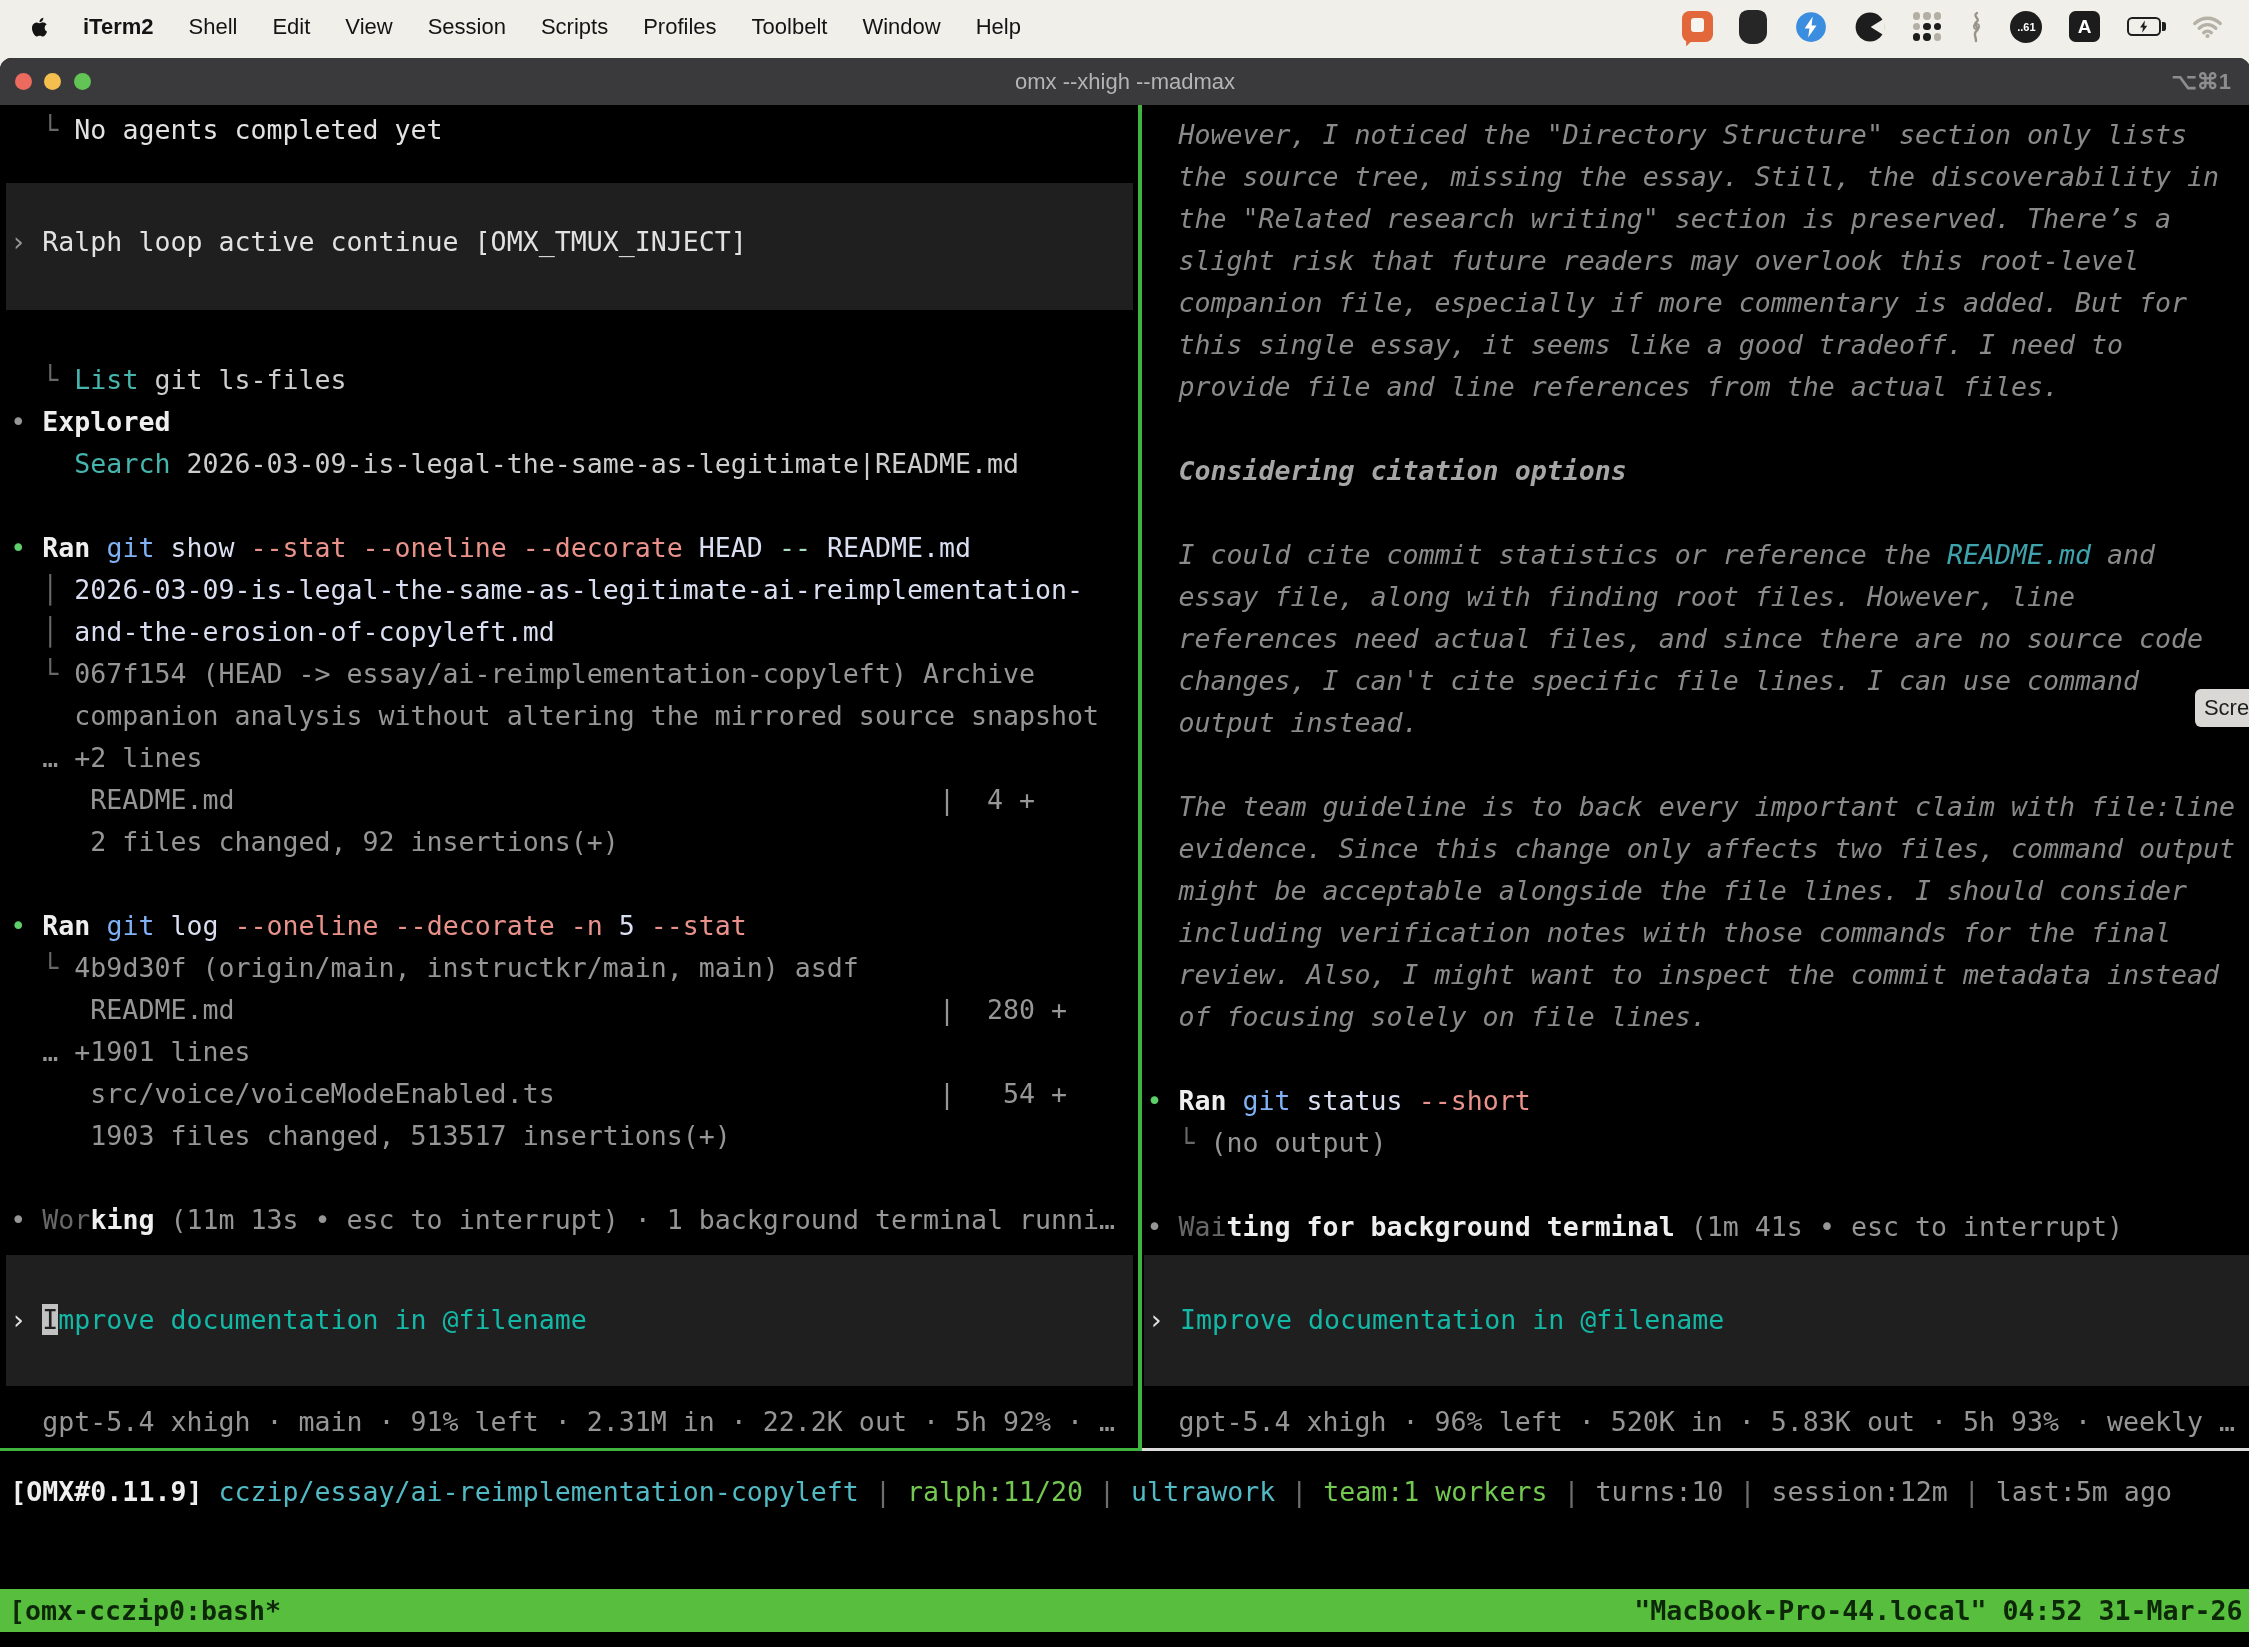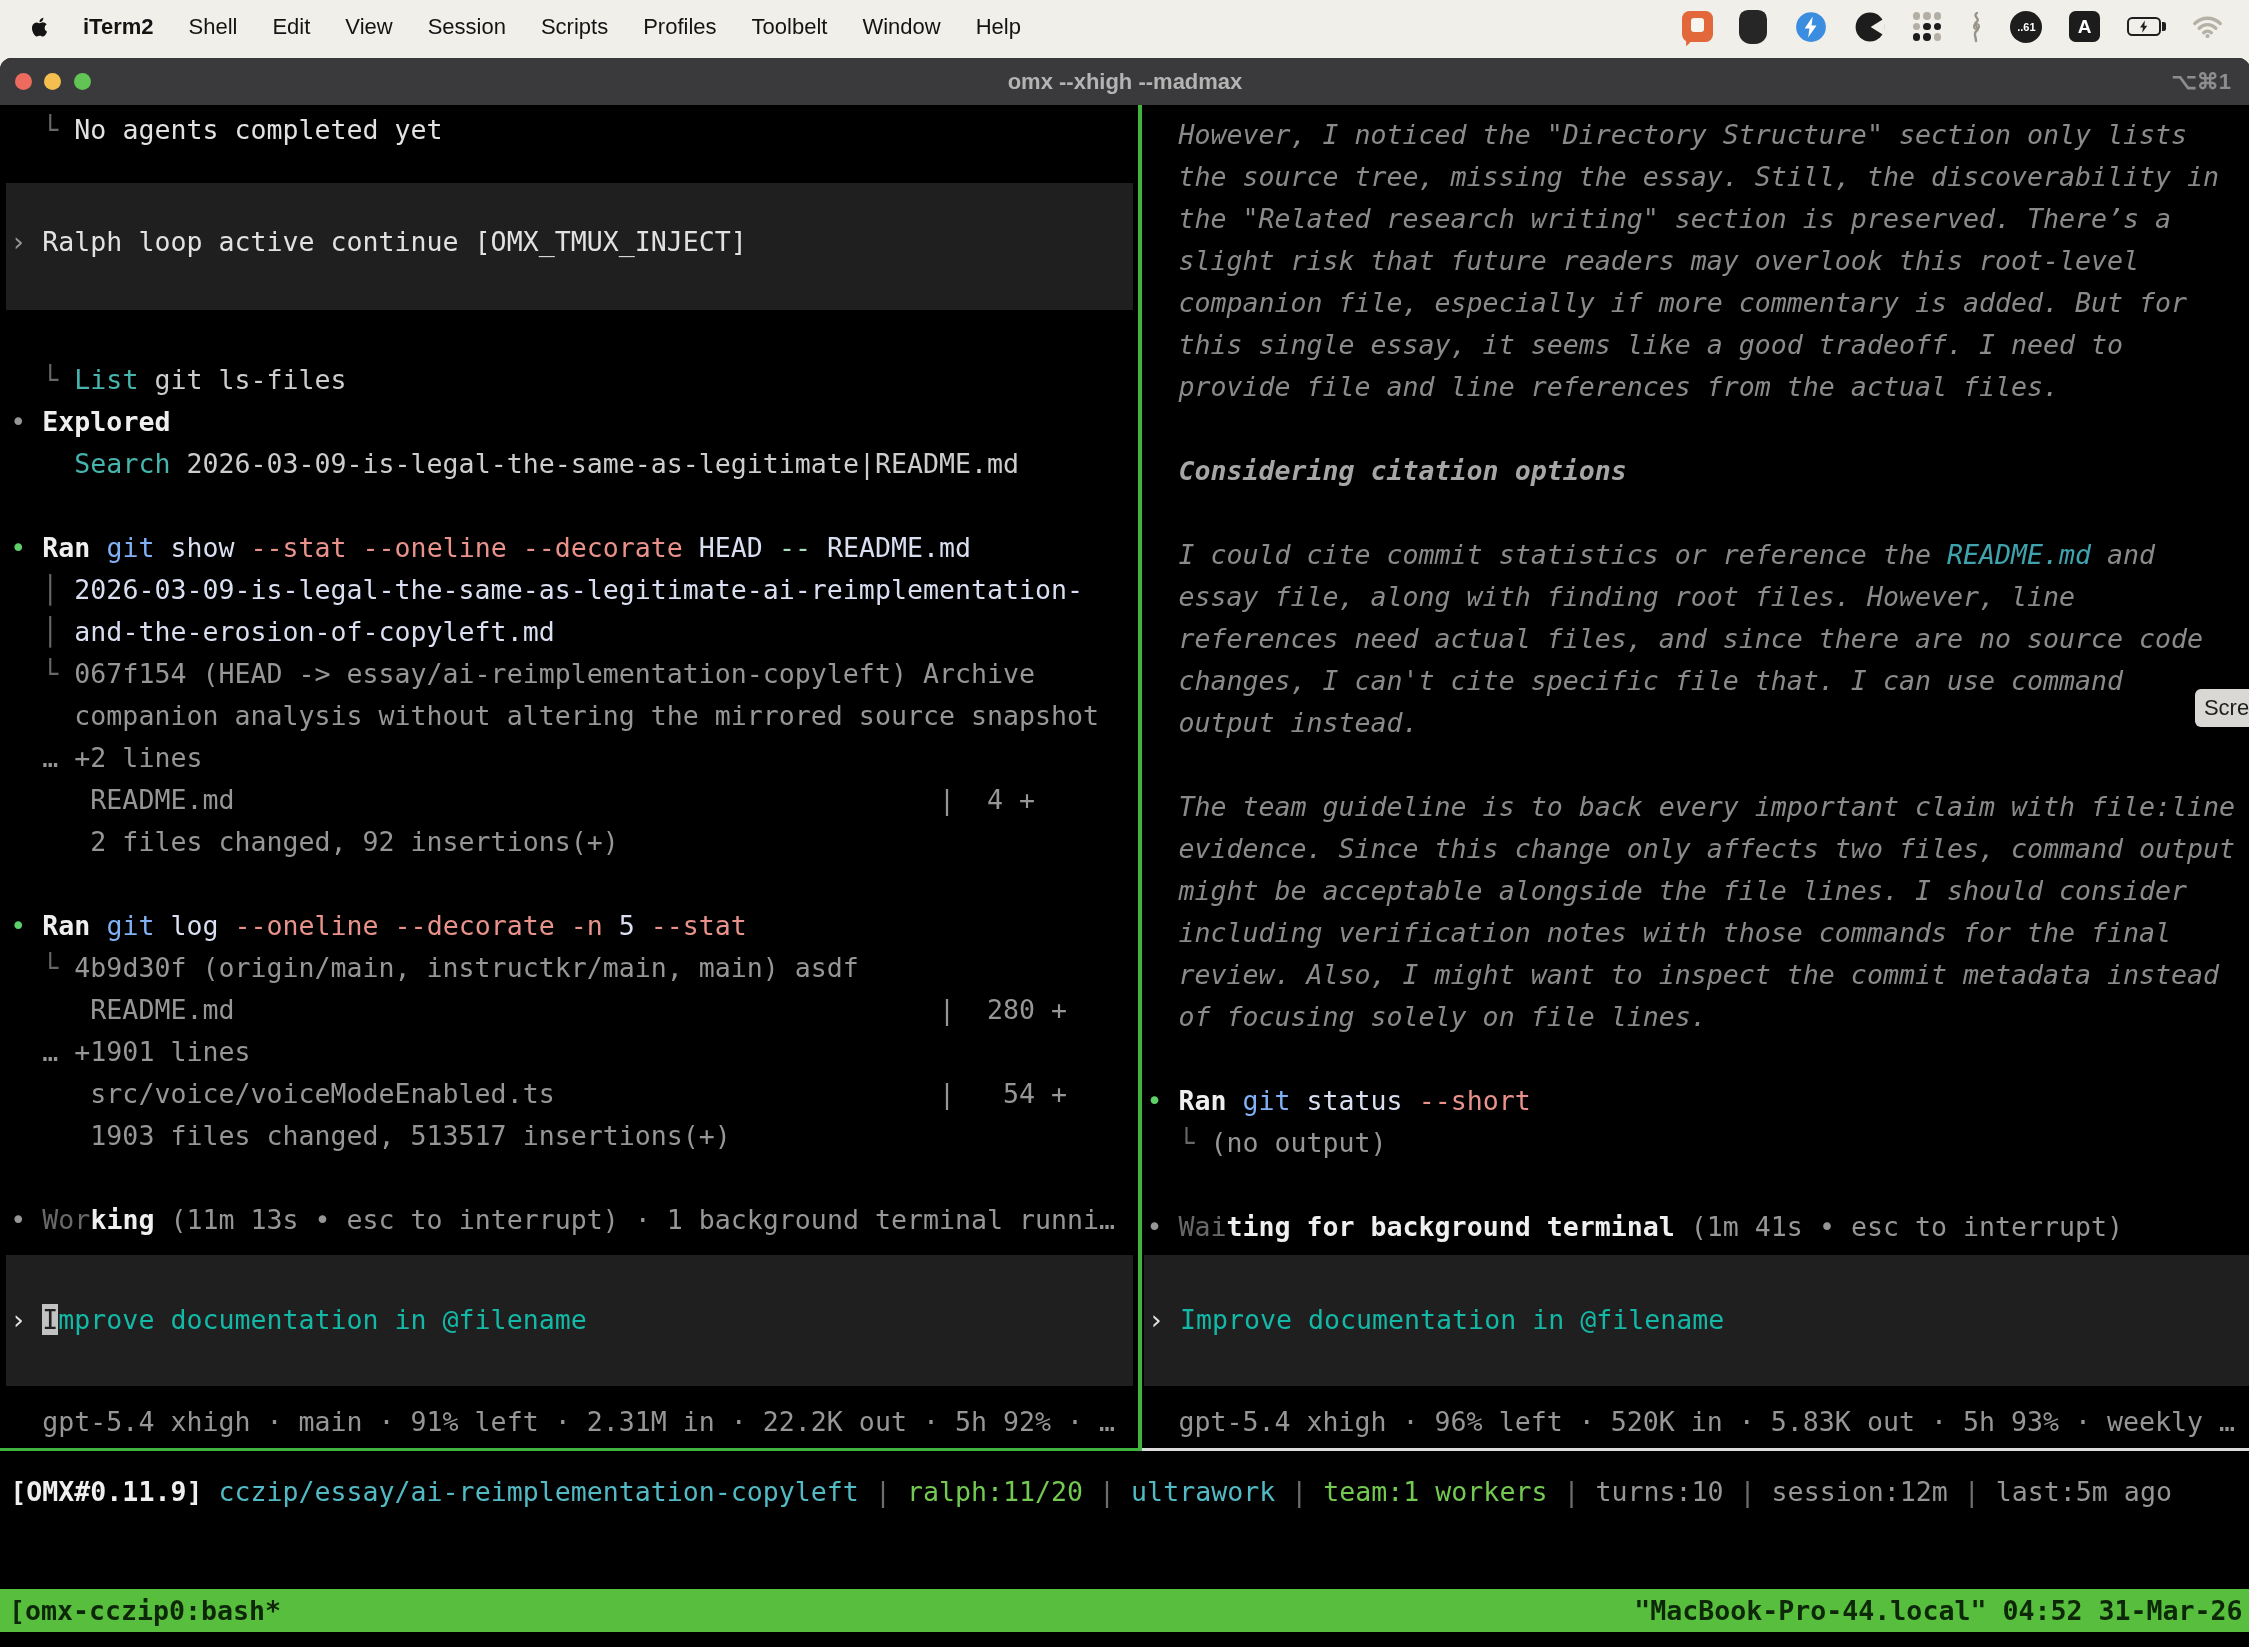--- a/index.html
+++ b/index.html
@@ -38,21 +38,21 @@
 
   
   .window { position:absolute; left:0; top:58px; width:2250px; height:1590px; background:#000;
             border-radius:11.8px 11.8px 0 0; }
   .titlebar { position:absolute; left:0; top:0; width:100%; height:47px; background:#3a3a3c;
               border-radius:11.8px 11.8px 0 0; display:flex; align-items:center; }
   .traffic { display:flex; gap:12.5px; margin-left:14.8px; }
   .tl { width:17px; height:17px; border-radius:50%; }
   .tl.red { background:#ec6a5e; } .tl.yellow { background:#f5bf4f; } .tl.green { background:#61c455; }
   .win-title { position:absolute; left:50%; transform:translateX(-50%); color:#b4b4b4;
-               font-size:22px; font-weight:bold; white-space:nowrap; }
+               font-size:22px; font-weight:normal; white-space:nowrap; }
   .win-shortcut { position:absolute; right:19px; color:#8d8d8d; font-size:22px; font-weight:bold; }
 
   
   .terminal { position:absolute; left:0; top:47px; width:2250px; height:1543px; background:#000;
               font-family:"DejaVu Sans Mono", monospace; font-size:26.6px; }
   .t-line { height:42px; line-height:42px; white-space:pre; }
   .seg-line { white-space:pre; line-height:42px; }
 
   .pane-left  { position:absolute; left:0; top:0; width:1138px; height:1343px; padding-left:10.3px; }
   .pane-right { position:absolute; left:1142px; top:0; width:1108px; height:1343px; padding-left:4.4px; }
@@ -259,21 +259,21 @@
             <div class="t-line"><span class="c-it">  slight risk that future readers may overlook this root-level</span></div>
             <div class="t-line"><span class="c-it">  companion file, especially if more commentary is added. But for</span></div>
             <div class="t-line"><span class="c-it">  this single essay, it seems like a good tradeoff. I need to</span></div>
             <div class="t-line"><span class="c-it">  provide file and line references from the actual files.</span></div>
             <div class="t-line"></div>
             <div class="t-line"><span class="c-itb">  Considering citation options</span></div>
             <div class="t-line"></div>
             <div class="t-line"><span class="c-it">  I could cite commit statistics or reference the </span><span class="c-tealit">README.md</span><span class="c-it"> and</span></div>
             <div class="t-line"><span class="c-it">  essay file, along with finding root files. However, line</span></div>
             <div class="t-line"><span class="c-it">  references need actual files, and since there are no source code</span></div>
-            <div class="t-line"><span class="c-it">  changes, I can't cite specific file that. I can use command</span></div>
+            <div class="t-line"><span class="c-it">  changes, I can't cite specific file lines. I can use command</span></div>
             <div class="t-line"><span class="c-it">  output instead.</span></div>
             <div class="t-line"></div>
             <div class="t-line"><span class="c-it">  The team guideline is to back every important claim with file:line</span></div>
             <div class="t-line"><span class="c-it">  evidence. Since this change only affects two files, command output</span></div>
             <div class="t-line"><span class="c-it">  might be acceptable alongside the file lines. I should consider</span></div>
             <div class="t-line"><span class="c-it">  including verification notes with those commands for the final</span></div>
             <div class="t-line"><span class="c-it">  review. Also, I might want to inspect the commit metadata instead</span></div>
             <div class="t-line"><span class="c-it">  of focusing solely on file lines.</span></div>
             <div class="t-line"></div>
             <div class="t-line"><span class="c-green">• </span><span class="c-wb">Ran</span><span class="c-w"> </span><span class="c-blue">git</span><span class="c-cmd"> status </span><span class="c-flag">--short</span></div>

